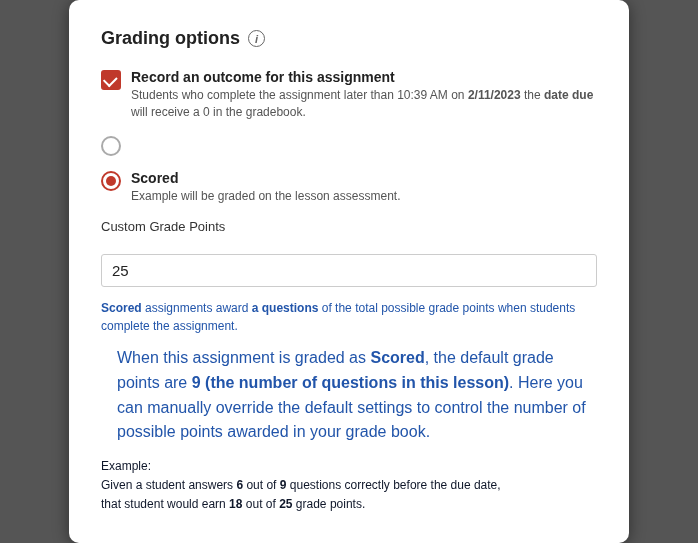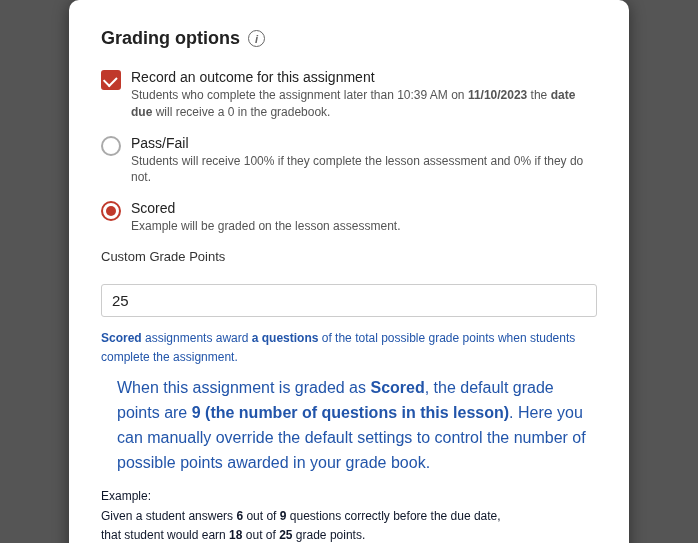--- a/index.html
+++ b/index.html
@@ -88,21 +88,21 @@
     }
     .radio-inner {
       width: 10px;
       height: 10px;
       border-radius: 50%;
       background: #c0392b;
     }
     .option-content {}
     .option-label {
       font-size: 14px;
-      font-weight: normal;
+      font-weight: bold;
       color: #222;
       margin-bottom: 2px;
     }
     .option-desc {
       font-size: 12px;
       color: #555;
       line-height: 1.4;
     }
     .option-desc .bold {
       font-weight: bold;
@@ -159,32 +159,28 @@
     <span class="title">Grading options</span>
     <span class="info-icon">i</span>
   </div>
 
   
   <div class="option-row">
     <div class="checkbox-square"></div>
     <div class="option-content">
       <div class="option-label">Record an outcome for this assignment</div>
       <div class="option-desc">
-        Students who complete the assignment later than 10:39 AM on <span class="bold">11/10/2023</span> the <span class="bold">date due</span> will receive a 0 in the gradebook.
+        Students who complete the assignment later than 10:39 AM on <span class="bold">2/11/2023</span> the <span class="bold">date due</span> will receive a 0 in the gradebook.
       </div>
     </div>
   </div>
 
   
   <div class="option-row">
     <div class="radio-outer"></div>
-    <div class="option-content">
-      <div class="option-label">Pass/Fail</div>
-      <div class="option-desc">Students will receive 100% if they complete the lesson assessment and 0% if they do not.</div>
-    </div>
   </div>
 
   
   <div class="option-row">
     <div class="radio-outer selected">
       <div class="radio-inner"></div>
     </div>
     <div class="option-content">
       <div class="option-label">Scored</div>
       <div class="option-desc">Example will be graded on the lesson assessment.</div>

